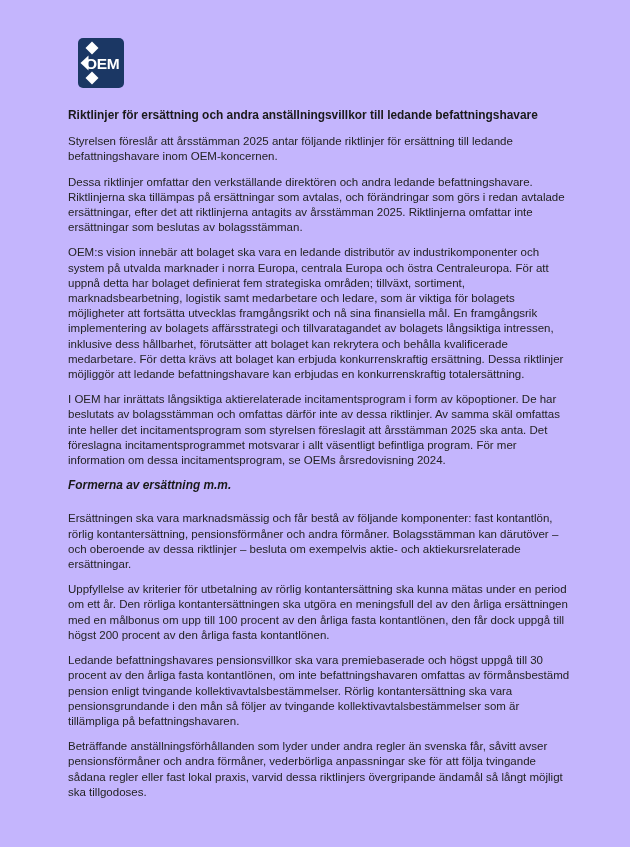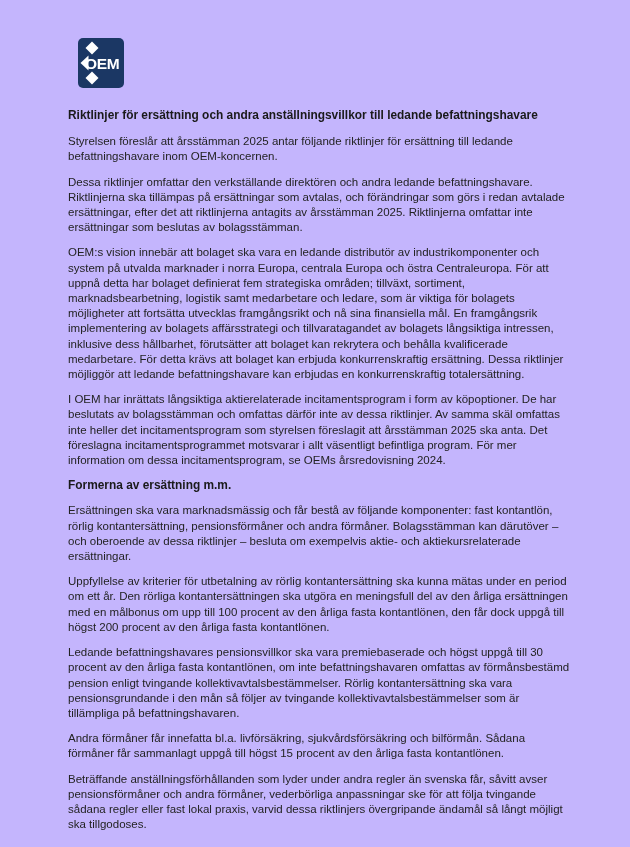--- a/index.html
+++ b/index.html
@@ -43,23 +43,24 @@
   .para {
     font-size: 11.5px;
     line-height: 15.2px;
     margin-bottom: 10px;
     color: #232323;
   }
 
   .section-heading {
     font-size: 11.9px;
     font-weight: bold;
+    font-style: italic;
     color: #1a1a1a;
     line-height: 15.2px;
-    margin: 2px 0 10px 0;
+    margin: 2px 0 18px 0;
   }
 </style>
 </head>
 <body>
 
 <div class="page">
 
   <div class="logo">
     <svg viewBox="0 0 46 50" xmlns="http://www.w3.org/2000/svg">
       <rect x="0" y="0" width="46" height="50" rx="5" fill="#1b3764"></rect>
@@ -83,18 +84,17 @@
     <p class="para">I OEM har inrättats långsiktiga aktierelaterade incitamentsprogram i form av köpoptioner. De har beslutats av bolagsstämman och omfattas därför inte av dessa riktlinjer. Av samma skäl omfattas inte heller det incitamentsprogram som styrelsen föreslagit att årsstämman 2025 ska anta. Det föreslagna incitamentsprogrammet motsvarar i allt väsentligt befintliga program. För mer information om dessa incitamentsprogram, se OEMs årsredovisning 2024.</p>
 
     <div class="section-heading">Formerna av ersättning m.m.</div>
 
     <p class="para">Ersättningen ska vara marknadsmässig och får bestå av följande komponenter: fast kontantlön, rörlig kontantersättning, pensionsförmåner och andra förmåner. Bolagsstämman kan därutöver – och oberoende av dessa riktlinjer – besluta om exempelvis aktie- och aktiekursrelaterade ersättningar.</p>
 
     <p class="para">Uppfyllelse av kriterier för utbetalning av rörlig kontantersättning ska kunna mätas under en period om ett år. Den rörliga kontantersättningen ska utgöra en meningsfull del av den årliga ersättningen med en målbonus om upp till 100 procent av den årliga fasta kontantlönen, den får dock uppgå till högst 200 procent av den årliga fasta kontantlönen.</p>
 
     <p class="para">Ledande befattningshavares pensionsvillkor ska vara premiebaserade och högst uppgå till 30 procent av den årliga fasta kontantlönen, om inte befattningshavaren omfattas av förmånsbestämd pension enligt tvingande kollektivavtalsbestämmelser. Rörlig kontantersättning ska vara pensionsgrundande i den mån så följer av tvingande kollektivavtalsbestämmelser som är tillämpliga på befattningshavaren.</p>
 
-    <p class="para">Andra förmåner får innefatta bl.a. livförsäkring, sjukvårdsförsäkring och bilförmån. Sådana förmåner får sammanlagt uppgå till högst 15 procent av den årliga fasta kontantlönen.</p>
 
     <p class="para">Beträffande anställningsförhållanden som lyder under andra regler än svenska får, såvitt avser pensionsförmåner och andra förmåner, vederbörliga anpassningar ske för att följa tvingande sådana regler eller fast lokal praxis, varvid dessa riktlinjers övergripande ändamål så långt möjligt ska tillgodoses.</p>
 
   </div>
 </div>
 
 </body></html>

